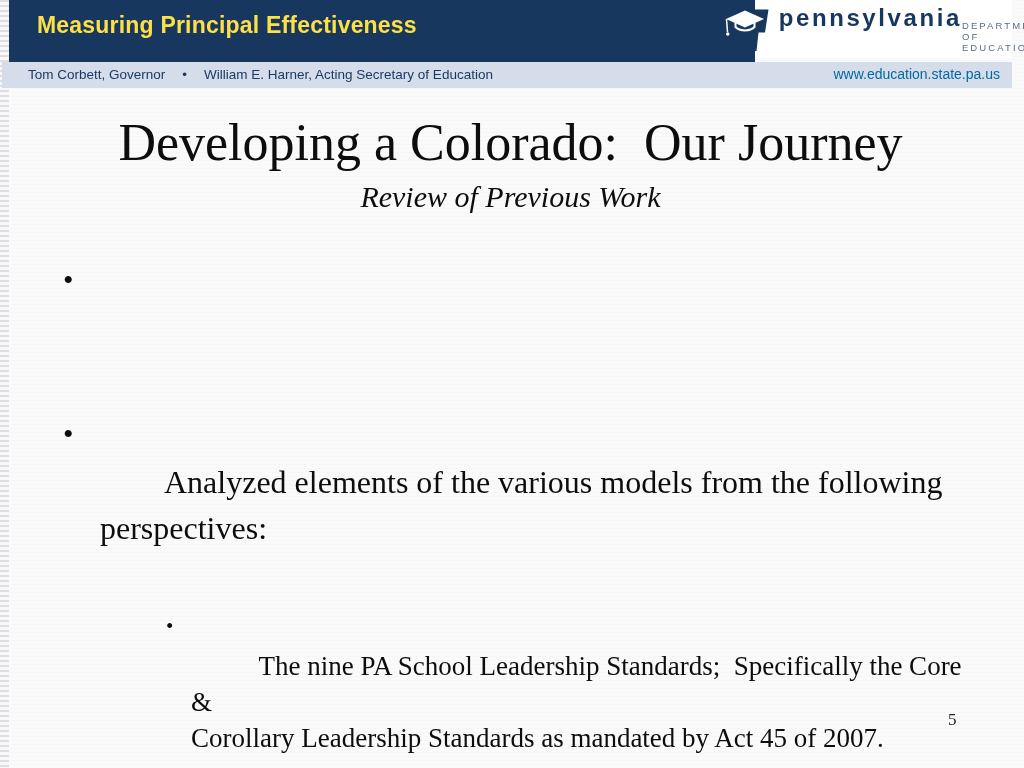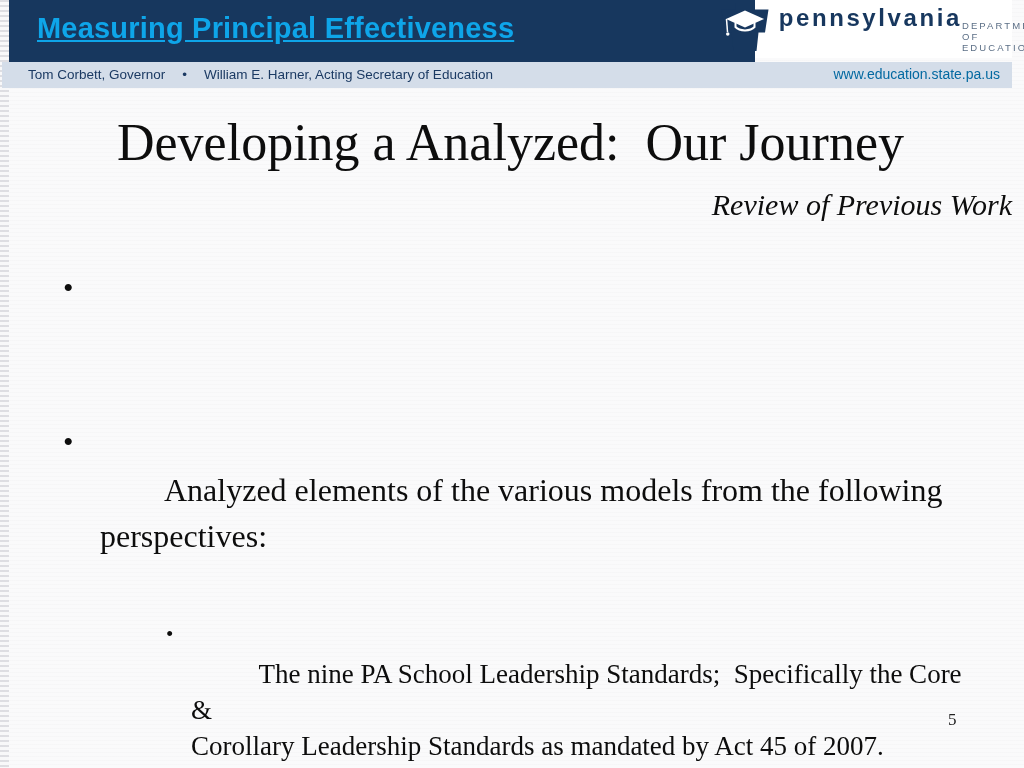--- a/index.html
+++ b/index.html
@@ -24,24 +24,23 @@
     background-image: repeating-linear-gradient(180deg, rgba(110,110,125,0.14) 0 2px, rgba(255,255,255,0.55) 2px 5px);
   }
   
   .navy-bar {
     position: absolute; left: 9px; top: 0;
     width: 746px; height: 62px;
     background: #17375e;
   }
   .header-title {
     position: absolute; left: 28px; top: 12px;
-    font-size: 29px; font-weight: bold;
-    color: #0ea5e9; letter-spacing: 0.2px;
+    font-size: 23px; font-weight: bold;
+    color: #fde047; letter-spacing: 0.2px;
     white-space: nowrap;
-    text-decoration: underline;
   }
   
   .logo-box {
     position: absolute; left: 755px; top: 0;
     width: 257px; height: 58px;
     background: #ffffff;
     display: flex; align-items: center; justify-content: center;
     gap: 9px;
   }
   .logo-text { display: flex; }
@@ -76,22 +75,22 @@
     color: #0d0d0d;
   }
   .slide-title {
     margin: 26px 0 0 0;
     text-align: center;
     font-size: 52px; font-weight: 400;
     line-height: 1.12;
     white-space: pre-wrap;
   }
   .slide-subtitle {
-    text-align: right; font-style: italic;
-    font-size: 30px; margin-top: 16px;
+    text-align: center; font-style: italic;
+    font-size: 30px; margin-top: 8px;
   }
   .bullets { margin-top: 44px; padding: 0 30px 0 54px; }
   .b1 {
     position: relative; padding-left: 37px;
     font-size: 32px; line-height: 1.45;
     margin-bottom: 15px;
     white-space: pre-wrap;
   }
   .b1 > .marker {
     position: absolute; left: 0; top: 0;
@@ -143,21 +142,21 @@
   </div>
 
   <div class="blue-bar">
     <div class="gov-line">
       <span>Tom Corbett, Governor</span><span class="gov-sep">•</span><span>William E. Harner, Acting Secretary of Education</span>
     </div>
     <div class="website">www.education.state.pa.us</div>
   </div>
 
   <div class="content">
-    <h1 class="slide-title">Developing a Analyzed:  Our Journey</h1>
+    <h1 class="slide-title">Developing a Colorado:  Our Journey</h1>
     <div class="slide-subtitle">Review of Previous Work</div>
 
     <div class="bullets">
 
       <div class="b1">
         <span class="marker">•</span>
       </div>
 
       <div class="b1">
         <span class="marker">•</span><span>Analyzed elements of the various models from the following

